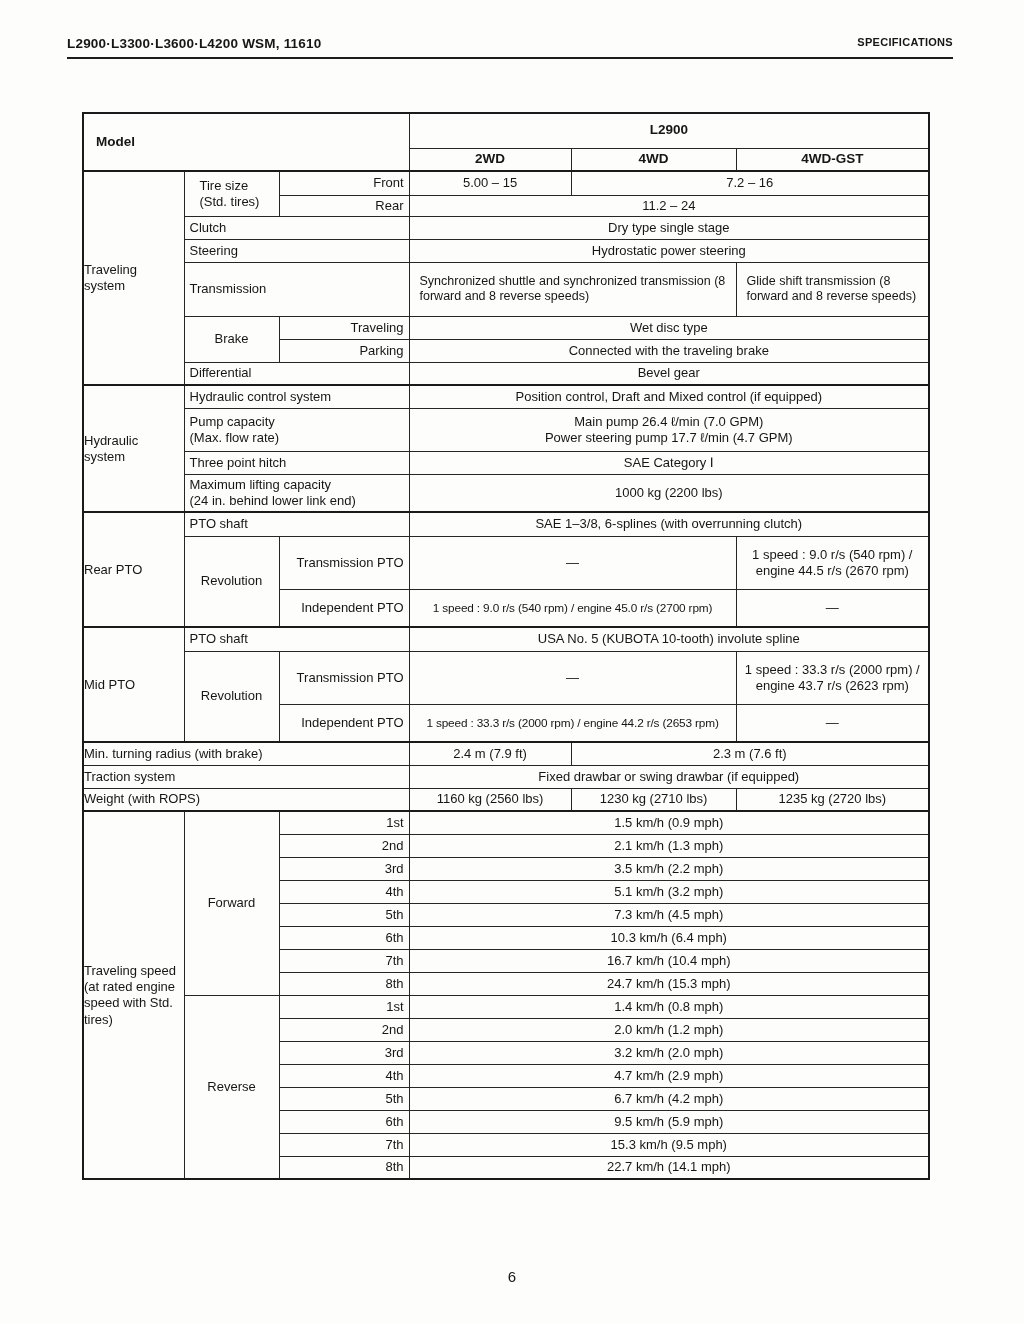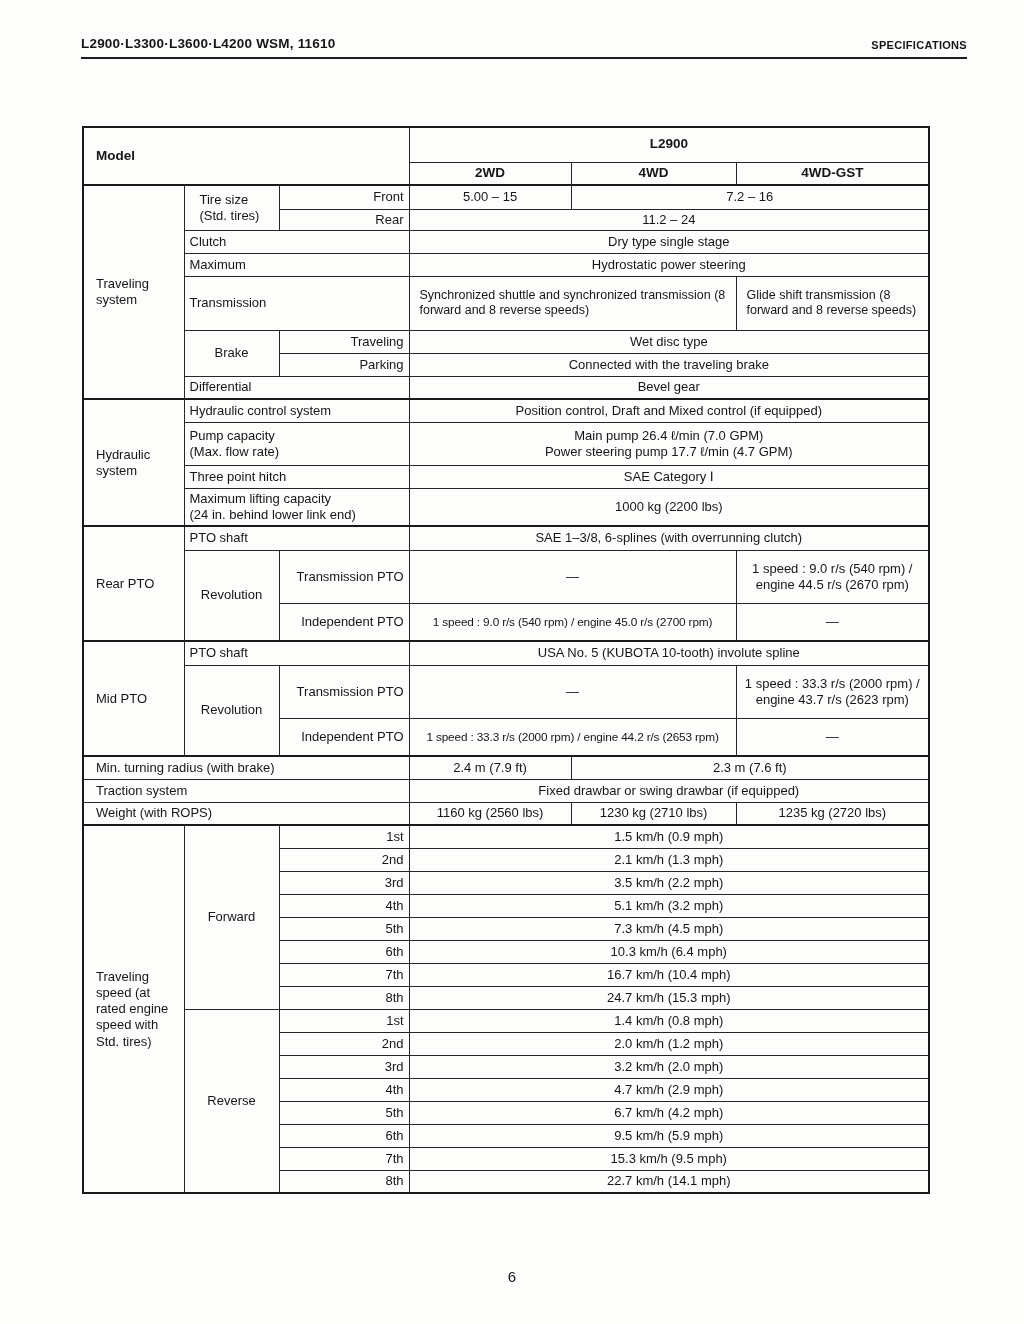--- a/index.html
+++ b/index.html
@@ -10,52 +10,51 @@
     height: 1324px;
     background: #fdfdfc;
     font-family: "Liberation Sans", sans-serif;
     color: #161616;
     overflow: hidden;
   }
 
   
   .doc-header {
     position: absolute;
-    top: 36px; left: 81px; width: 886px;
+    top: 36px; left: 67px; width: 886px;
     display: flex;
     justify-content: space-between;
-    align-items: flex-end;
     border-bottom: 2.5px solid #1c1c1c;
     padding-bottom: 6px;
   }
   .doc-header .hl { font-size: 13.5px; font-weight: bold; letter-spacing: .2px; }
   .doc-header .hr { font-size: 11px;   font-weight: bold; letter-spacing: .3px; }
 
   
   table.spec {
     position: absolute;
-    top: 126px; left: 82px;
+    top: 112px; left: 82px;
     width: 846px;
     border-collapse: collapse;
     table-layout: fixed;
     border: 2.5px solid #1a1a1a;
     font-size: 13px;
     line-height: 1.25;
   }
   td {
     border: 1.5px solid #262626;
     vertical-align: middle;
     padding: 2px 5px;
     text-align: center;
     overflow: hidden;
   }
   tr.grp > td { border-top: 2.4px solid #1a1a1a; }
 
   td.hd   { font-weight: bold; font-size: 13.5px; margin-left: 38px; }
-  td.c1   { text-align: left; padding-left: 12px; }     
+  td.c1   { text-align: left; padding-left: 0; }     
   td.lab  { text-align: left; }     
   td.sub  { text-align: right; }     
   td.mid  { }                       
   td.tire { text-align: left; padding-left: 15px; }
   td.lft  { text-align: left; padding-left: 10px; }
   td.t-std{ font-size: 12.5px; }
   td.fit  { font-size: 11.8px; letter-spacing: -0.15px; white-space: nowrap; }
   td.model{ text-align: left; padding-left: 12px; font-weight: bold; font-size: 13.5px; }
 
   tr       { height: 22px; }
@@ -116,21 +115,21 @@
       </tr>
       <tr class="rh21">
         <td class="sub">Rear</td>
         <td colspan="3">11.2 – 24</td>
       </tr>
       <tr class="rh23">
         <td class="lab" colspan="2">Clutch</td>
         <td colspan="3">Dry type single stage</td>
       </tr>
       <tr class="rh23">
-        <td class="lab" colspan="2">Maximum</td>
+        <td class="lab" colspan="2">Steering</td>
         <td colspan="3">Hydrostatic power steering</td>
       </tr>
       <tr class="rh54">
         <td class="lab" colspan="2">Transmission</td>
         <td class="lft t-std" colspan="2">Synchronized shuttle and synchronized transmission (8 forward and 8 reverse speeds)</td>
         <td class="lft t-std">Glide shift transmission (8 forward and 8 reverse speeds)</td>
       </tr>
       <tr class="rh23">
         <td class="mid" rowspan="2">Brake</td>
         <td class="sub">Traveling</td>

